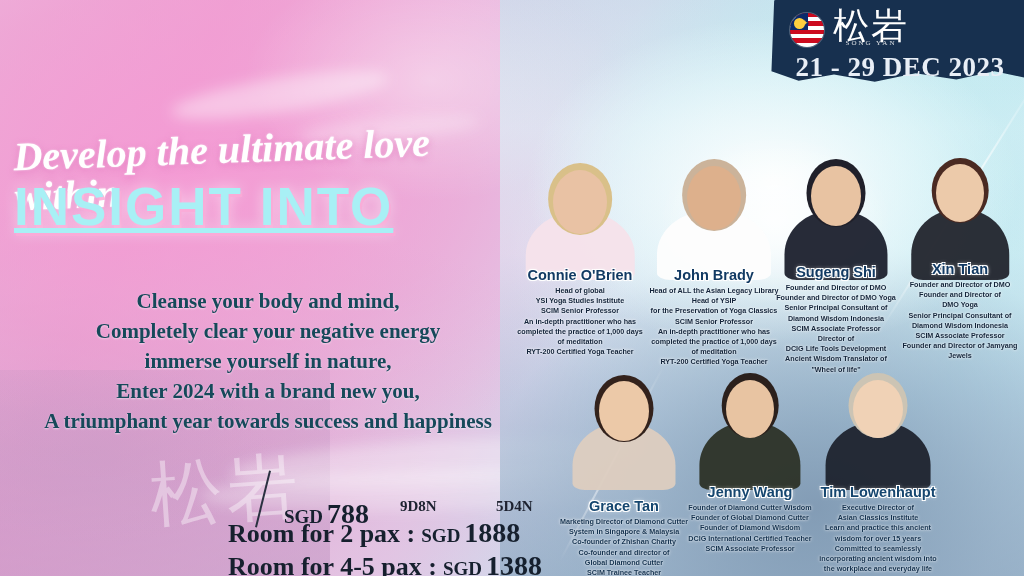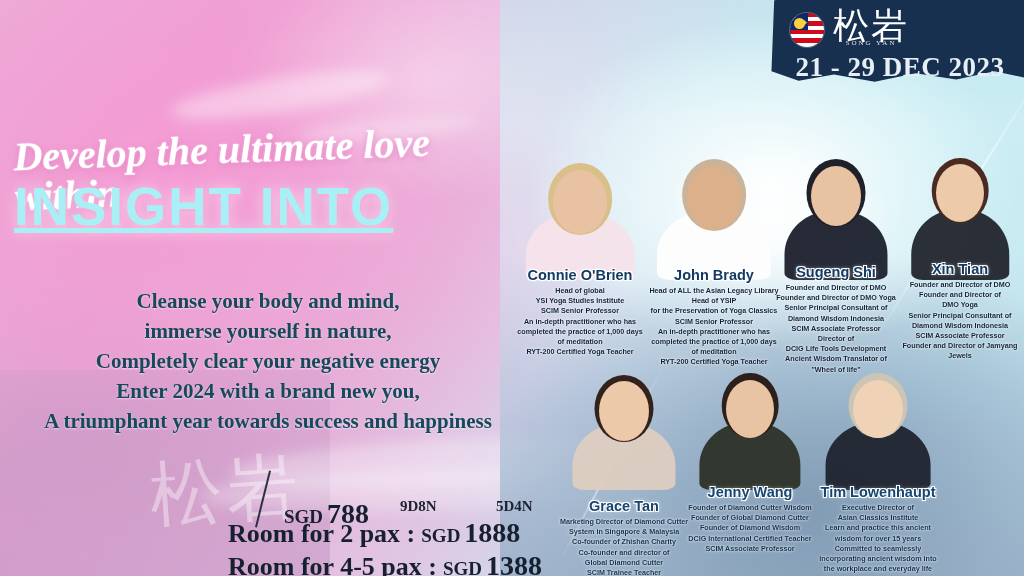--- a/index.html
+++ b/index.html
@@ -266,22 +266,22 @@
   </div>
   <div class="banner-date">21 - 29 DEC 2023</div>
 
   <div class="tagline">Develop the ultimate love within</div>
   <div class="headline">
     <span>INSIGHT INTO</span>
   </div>
 
   <div class="body-copy">
       <div>Cleanse your body and mind,</div>
+      <div>Completely clear your negative energy</div>
       <div>immerse yourself in nature,</div>
-      <div>Completely clear your negative energy</div>
       <div>Enter 2024 with a brand new you,</div>
       <div>A triumphant year towards success and happiness</div>
     </div>
 
   <div class="pricing">
     <div class="nights-row">
       <span class="nights-9">9D8N</span>
       <span class="nights-5">5D4N</span>
     </div>
     <div class="price-line p-row1">

